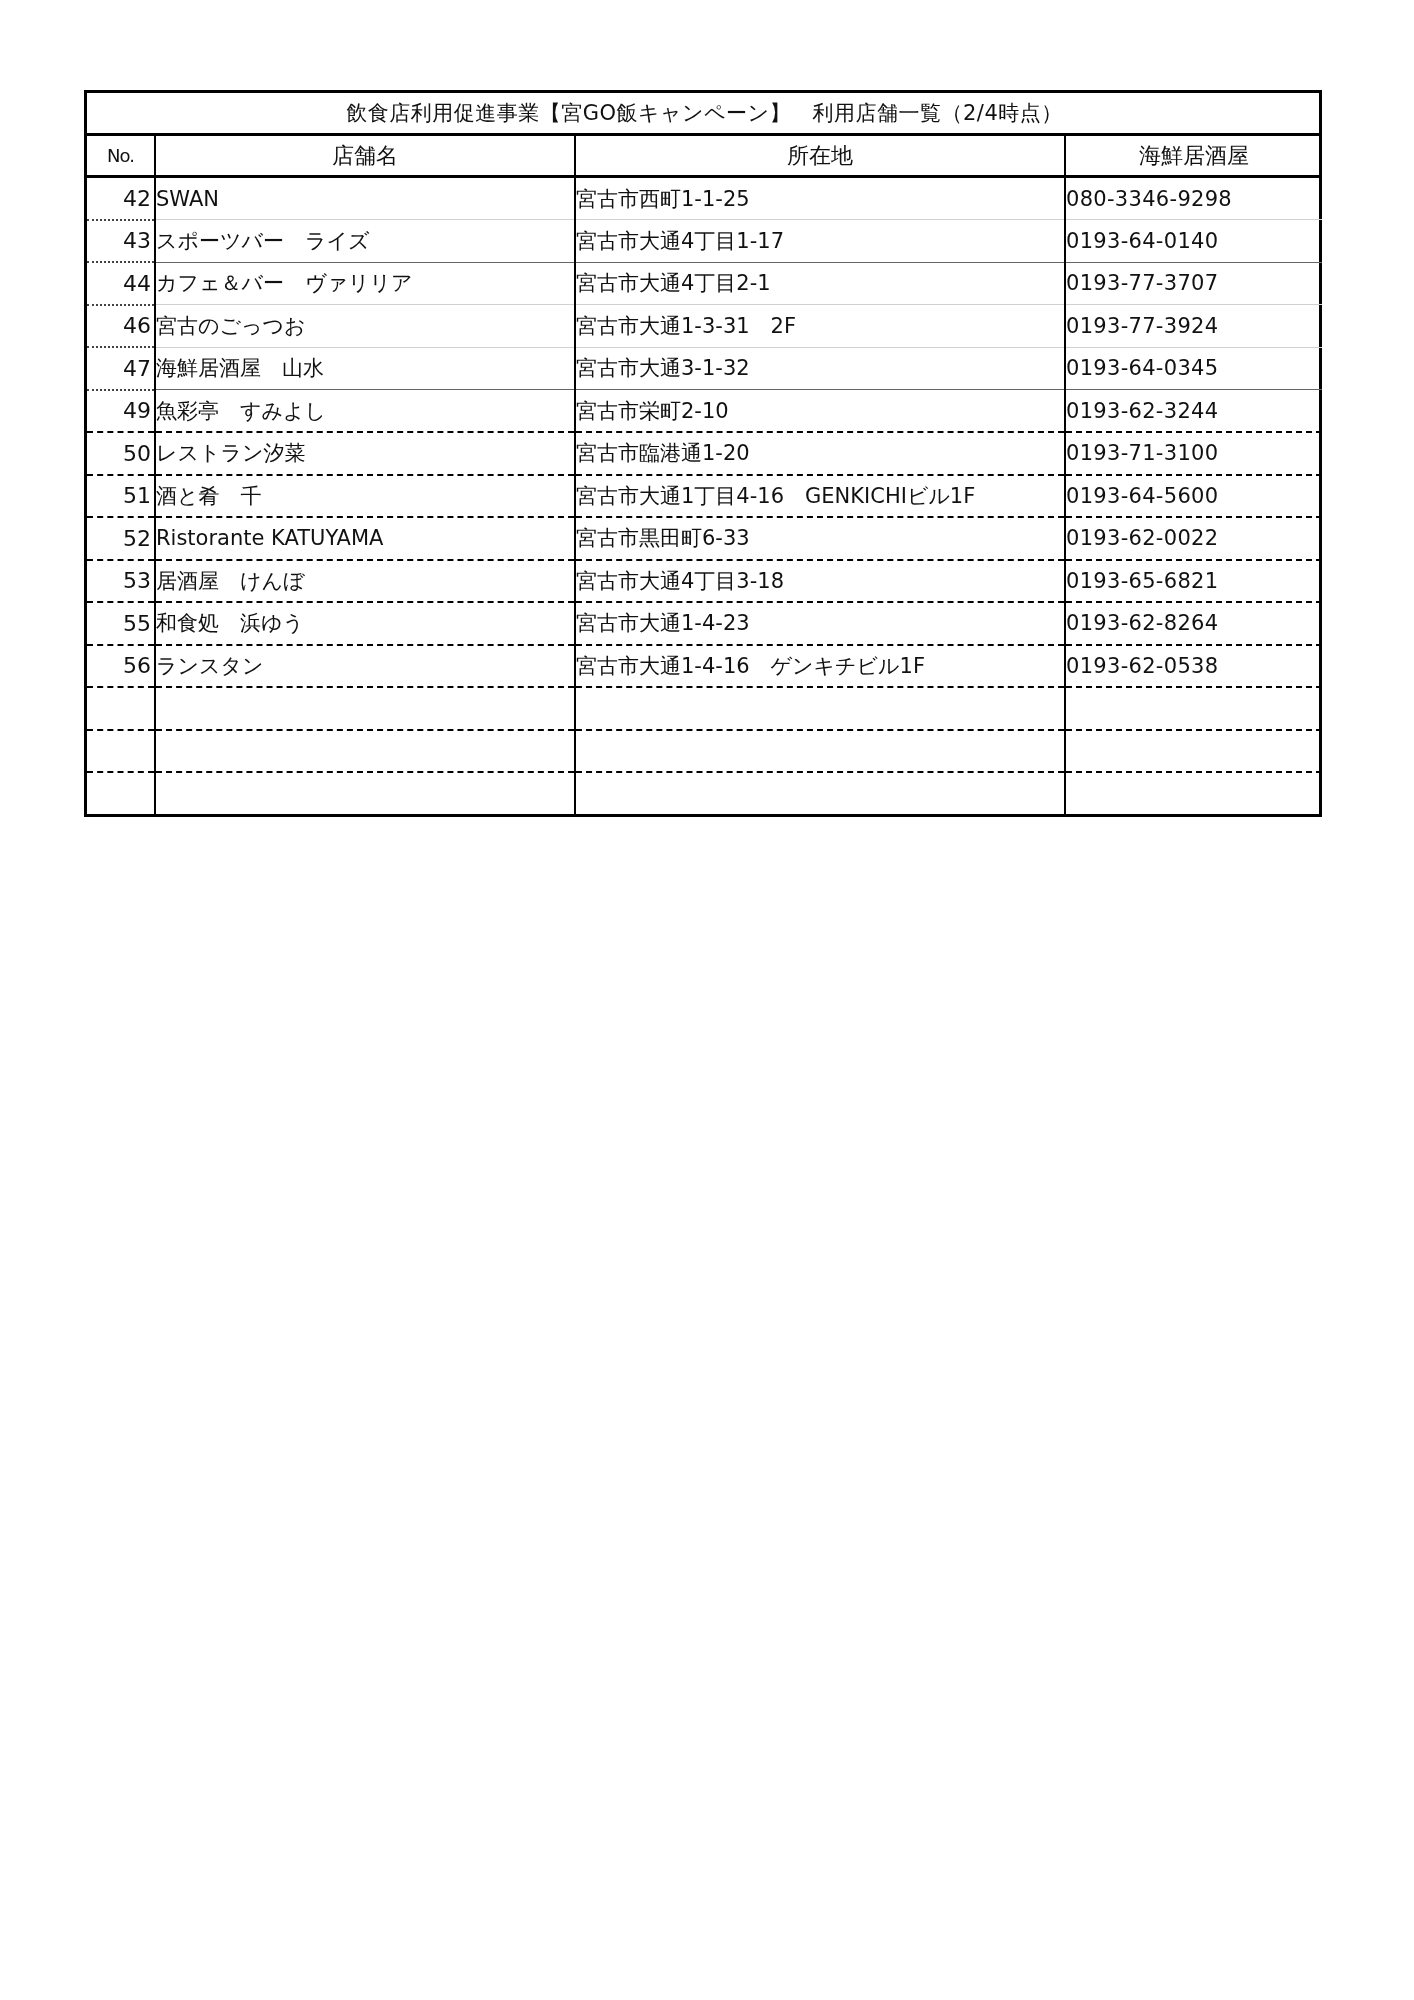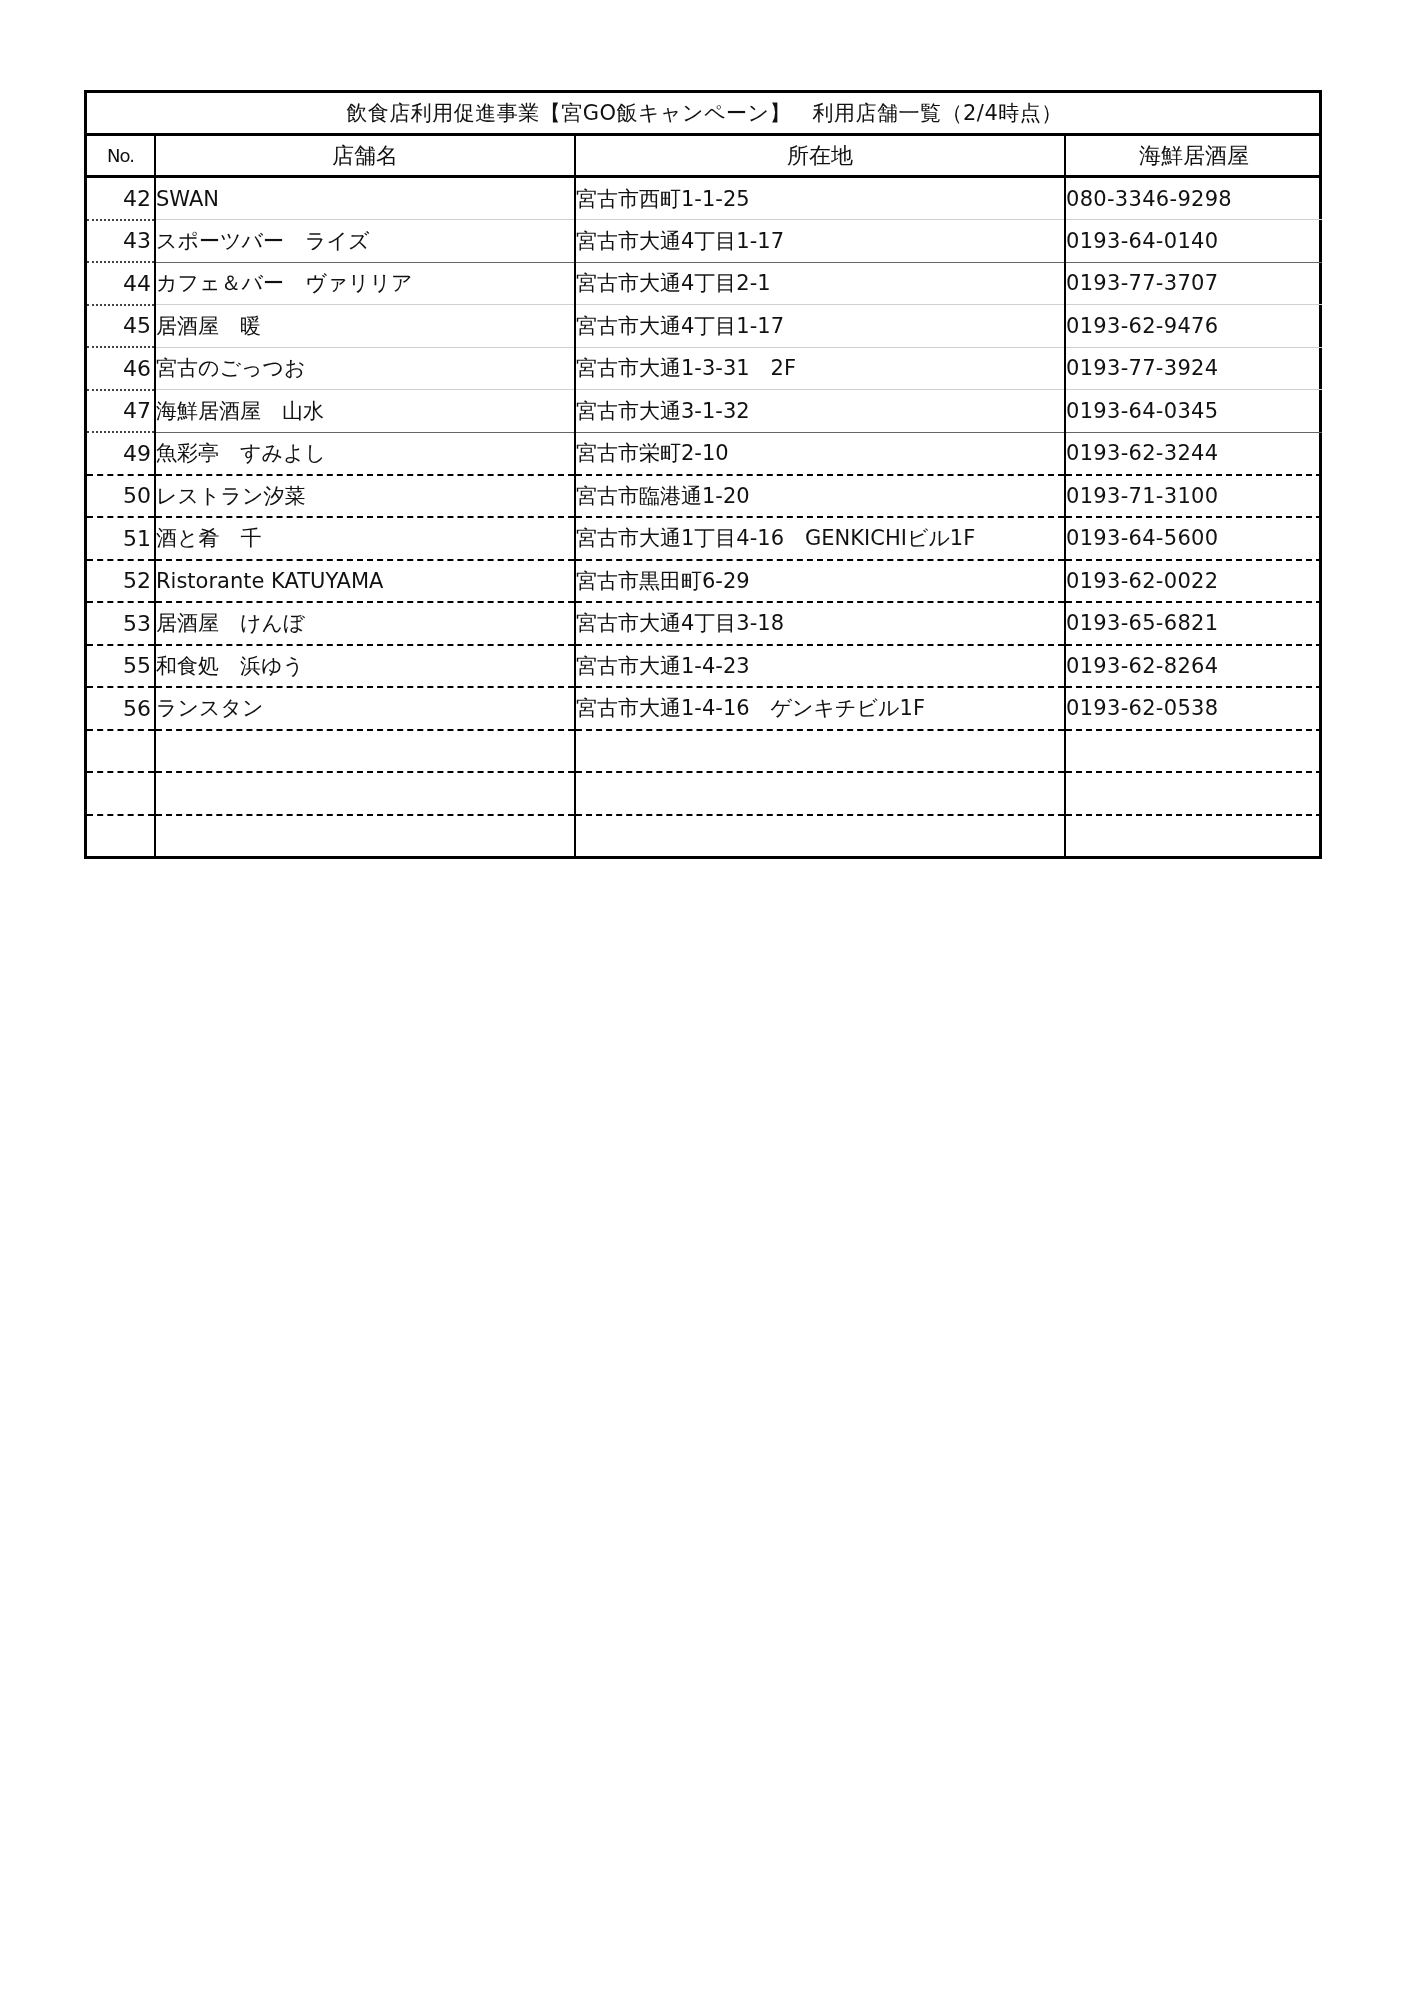--- a/index.html
+++ b/index.html
@@ -58,26 +58,20 @@
       <td class="addr">宮古市大通4丁目1-17</td>
       <td class="tel">0193-64-0140</td>
     </tr>
     <tr class="data sep-dotted-light">
       <td class="no">44</td>
       <td class="name">カフェ＆バー　ヴァリリア</td>
       <td class="addr">宮古市大通4丁目2-1</td>
       <td class="tel">0193-77-3707</td>
     </tr>
     <tr class="data sep-dotted-light">
-      <td class="no">45</td>
-      <td class="name">居酒屋　暖</td>
-      <td class="addr">宮古市大通4丁目1-17</td>
-      <td class="tel">0193-62-9476</td>
-    </tr>
-    <tr class="data sep-dotted-light">
       <td class="no">46</td>
       <td class="name">宮古のごっつお</td>
       <td class="addr">宮古市大通1-3-31　2F</td>
       <td class="tel">0193-77-3924</td>
     </tr>
     <tr class="data sep-solid">
       <td class="no">47</td>
       <td class="name">海鮮居酒屋　山水</td>
       <td class="addr">宮古市大通3-1-32</td>
       <td class="tel">0193-64-0345</td>
@@ -96,21 +90,21 @@
     </tr>
     <tr class="data sep-dashed">
       <td class="no">51</td>
       <td class="name">酒と肴　千</td>
       <td class="addr">宮古市大通1丁目4-16　GENKICHIビル1F</td>
       <td class="tel">0193-64-5600</td>
     </tr>
     <tr class="data sep-dashed">
       <td class="no">52</td>
       <td class="name">Ristorante KATUYAMA</td>
-      <td class="addr">宮古市黒田町6-29</td>
+      <td class="addr">宮古市黒田町6-33</td>
       <td class="tel">0193-62-0022</td>
     </tr>
     <tr class="data sep-dashed">
       <td class="no">53</td>
       <td class="name">居酒屋　けんぼ</td>
       <td class="addr">宮古市大通4丁目3-18</td>
       <td class="tel">0193-65-6821</td>
     </tr>
     <tr class="data sep-dashed">
       <td class="no">55</td>

